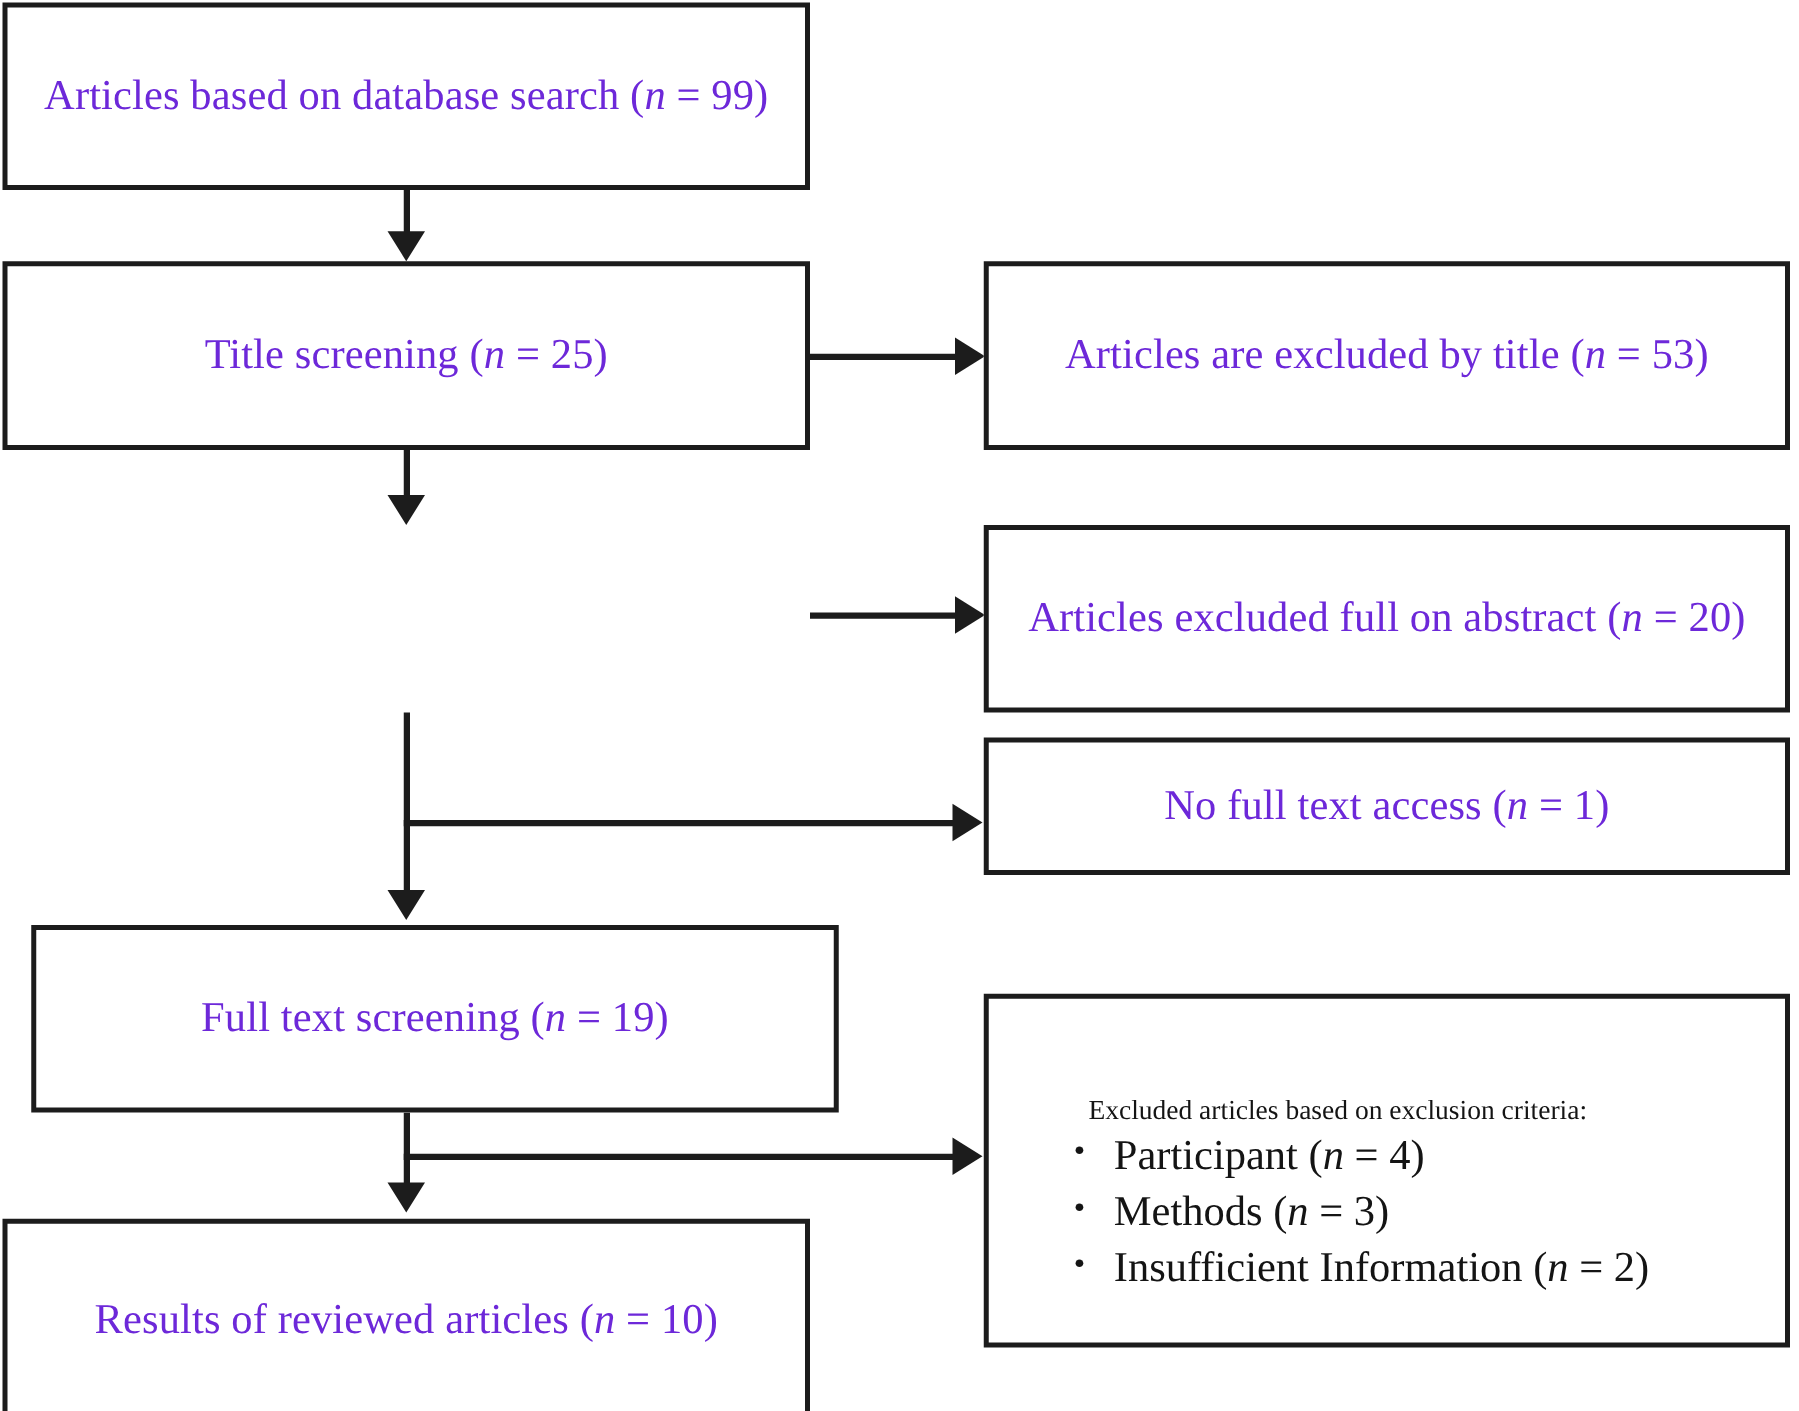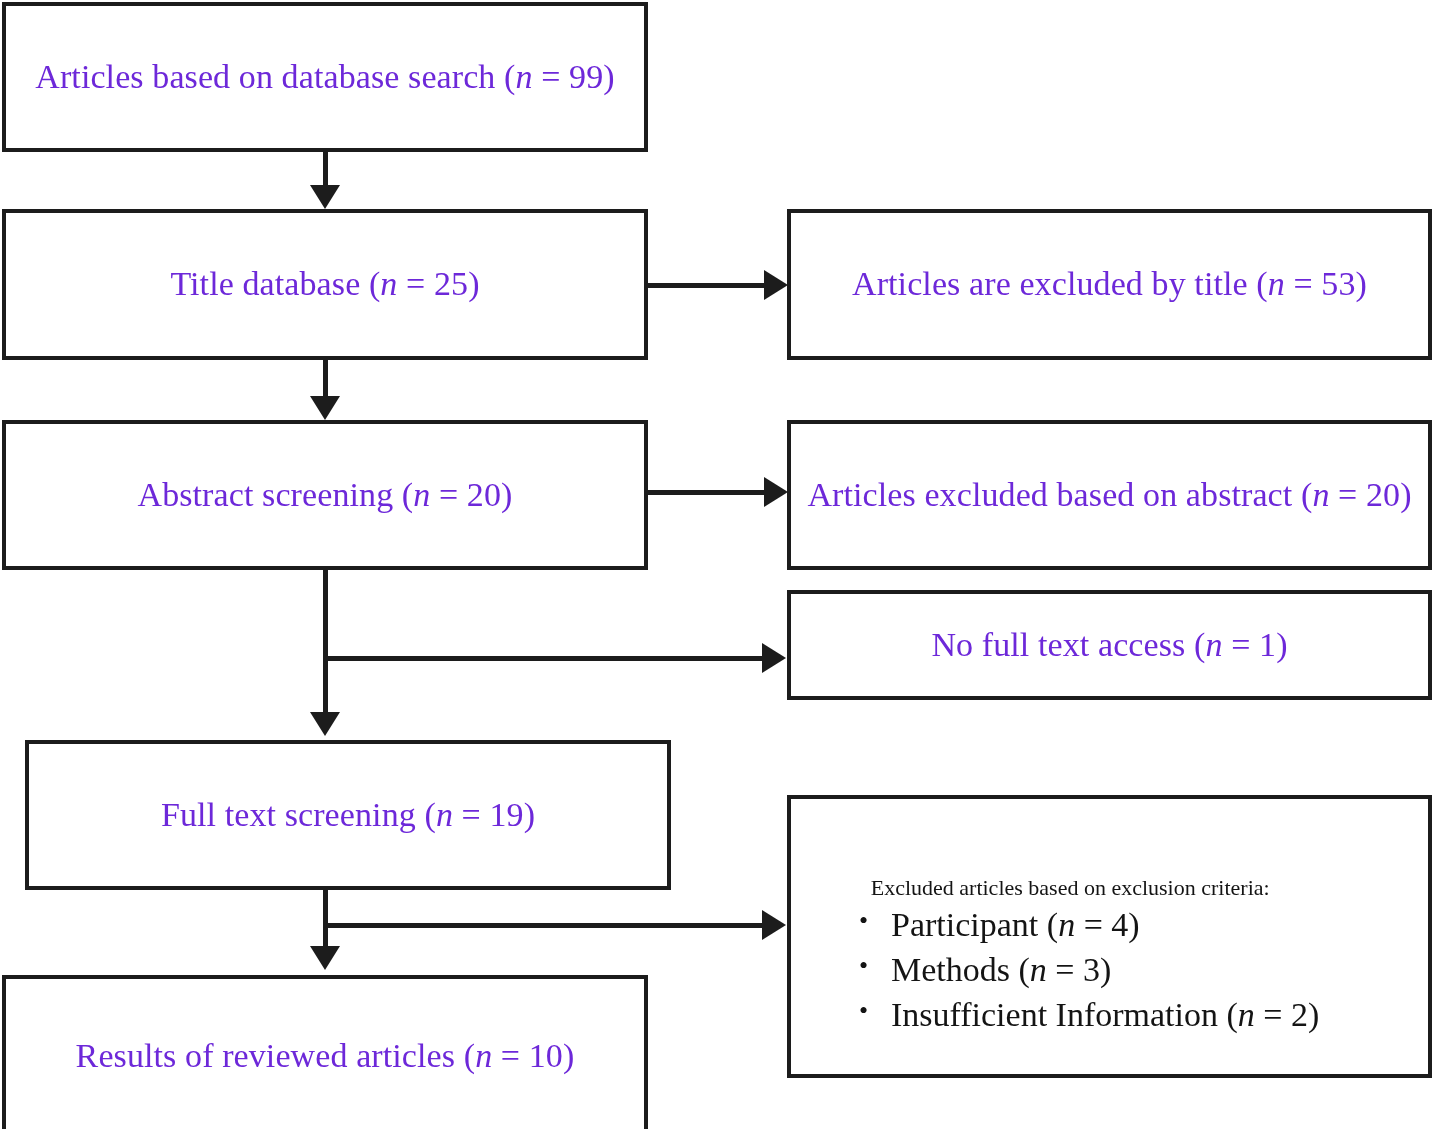--- a/index.html
+++ b/index.html
@@ -154,41 +154,38 @@
   <div class="vline" id="conn-fulltext-down"></div>
   <div class="hline" id="conn-criteria-h"></div>
   <div class="arrow-right" id="arrowhead-criteria"></div>
   <div class="arrow-down" id="arrowhead-fulltext-results"></div>
 
   <div class="box" id="box-database">
     <div class="label"><span>Articles based on database search (</span><span class="nvar">n</span><span> = </span><span>99</span><span>)</span></div>
   </div>
 
   <div class="box" id="box-title-screen">
-    <div class="label"><span>Title database (</span><span class="nvar">n</span><span> = </span><span>25</span><span>)</span></div>
-  </div>
-
-  <div class="box" id="box-abstract-screen">
-    <div class="label"><span>Abstract screening (</span><span class="nvar">n</span><span> = </span><span>20</span><span>)</span></div>
-  </div>
+    <div class="label"><span>Title screening (</span><span class="nvar">n</span><span> = </span><span>25</span><span>)</span></div>
+  </div>
+
 
   <div class="box" id="box-fulltext-screen">
     <div class="label"><span>Full text screening (</span><span class="nvar">n</span><span> = </span><span>19</span><span>)</span></div>
   </div>
 
   <div class="box" id="box-results">
     <div class="label"><span>Results of reviewed articles (</span><span class="nvar">n</span><span> = </span><span>10</span><span>)</span></div>
   </div>
 
   <div class="box" id="box-excl-title">
     <div class="label"><span>Articles are excluded by title (</span><span class="nvar">n</span><span> = </span><span>53</span><span>)</span></div>
   </div>
 
   <div class="box" id="box-excl-abstract">
-    <div class="label"><span>Articles excluded based on abstract (</span><span class="nvar">n</span><span> = </span><span>20</span><span>)</span></div>
+    <div class="label"><span>Articles excluded full on abstract (</span><span class="nvar">n</span><span> = </span><span>20</span><span>)</span></div>
   </div>
 
   <div class="box" id="box-no-fulltext">
     <div class="label"><span>No full text access (</span><span class="nvar">n</span><span> = </span><span>1</span><span>)</span></div>
   </div>
 
   <div class="box left-align" id="box-excl-criteria">
     <div class="criteria-wrap">
       <div class="criteria-heading">Excluded articles based on exclusion criteria:</div>
       <ul class="criteria-list">

